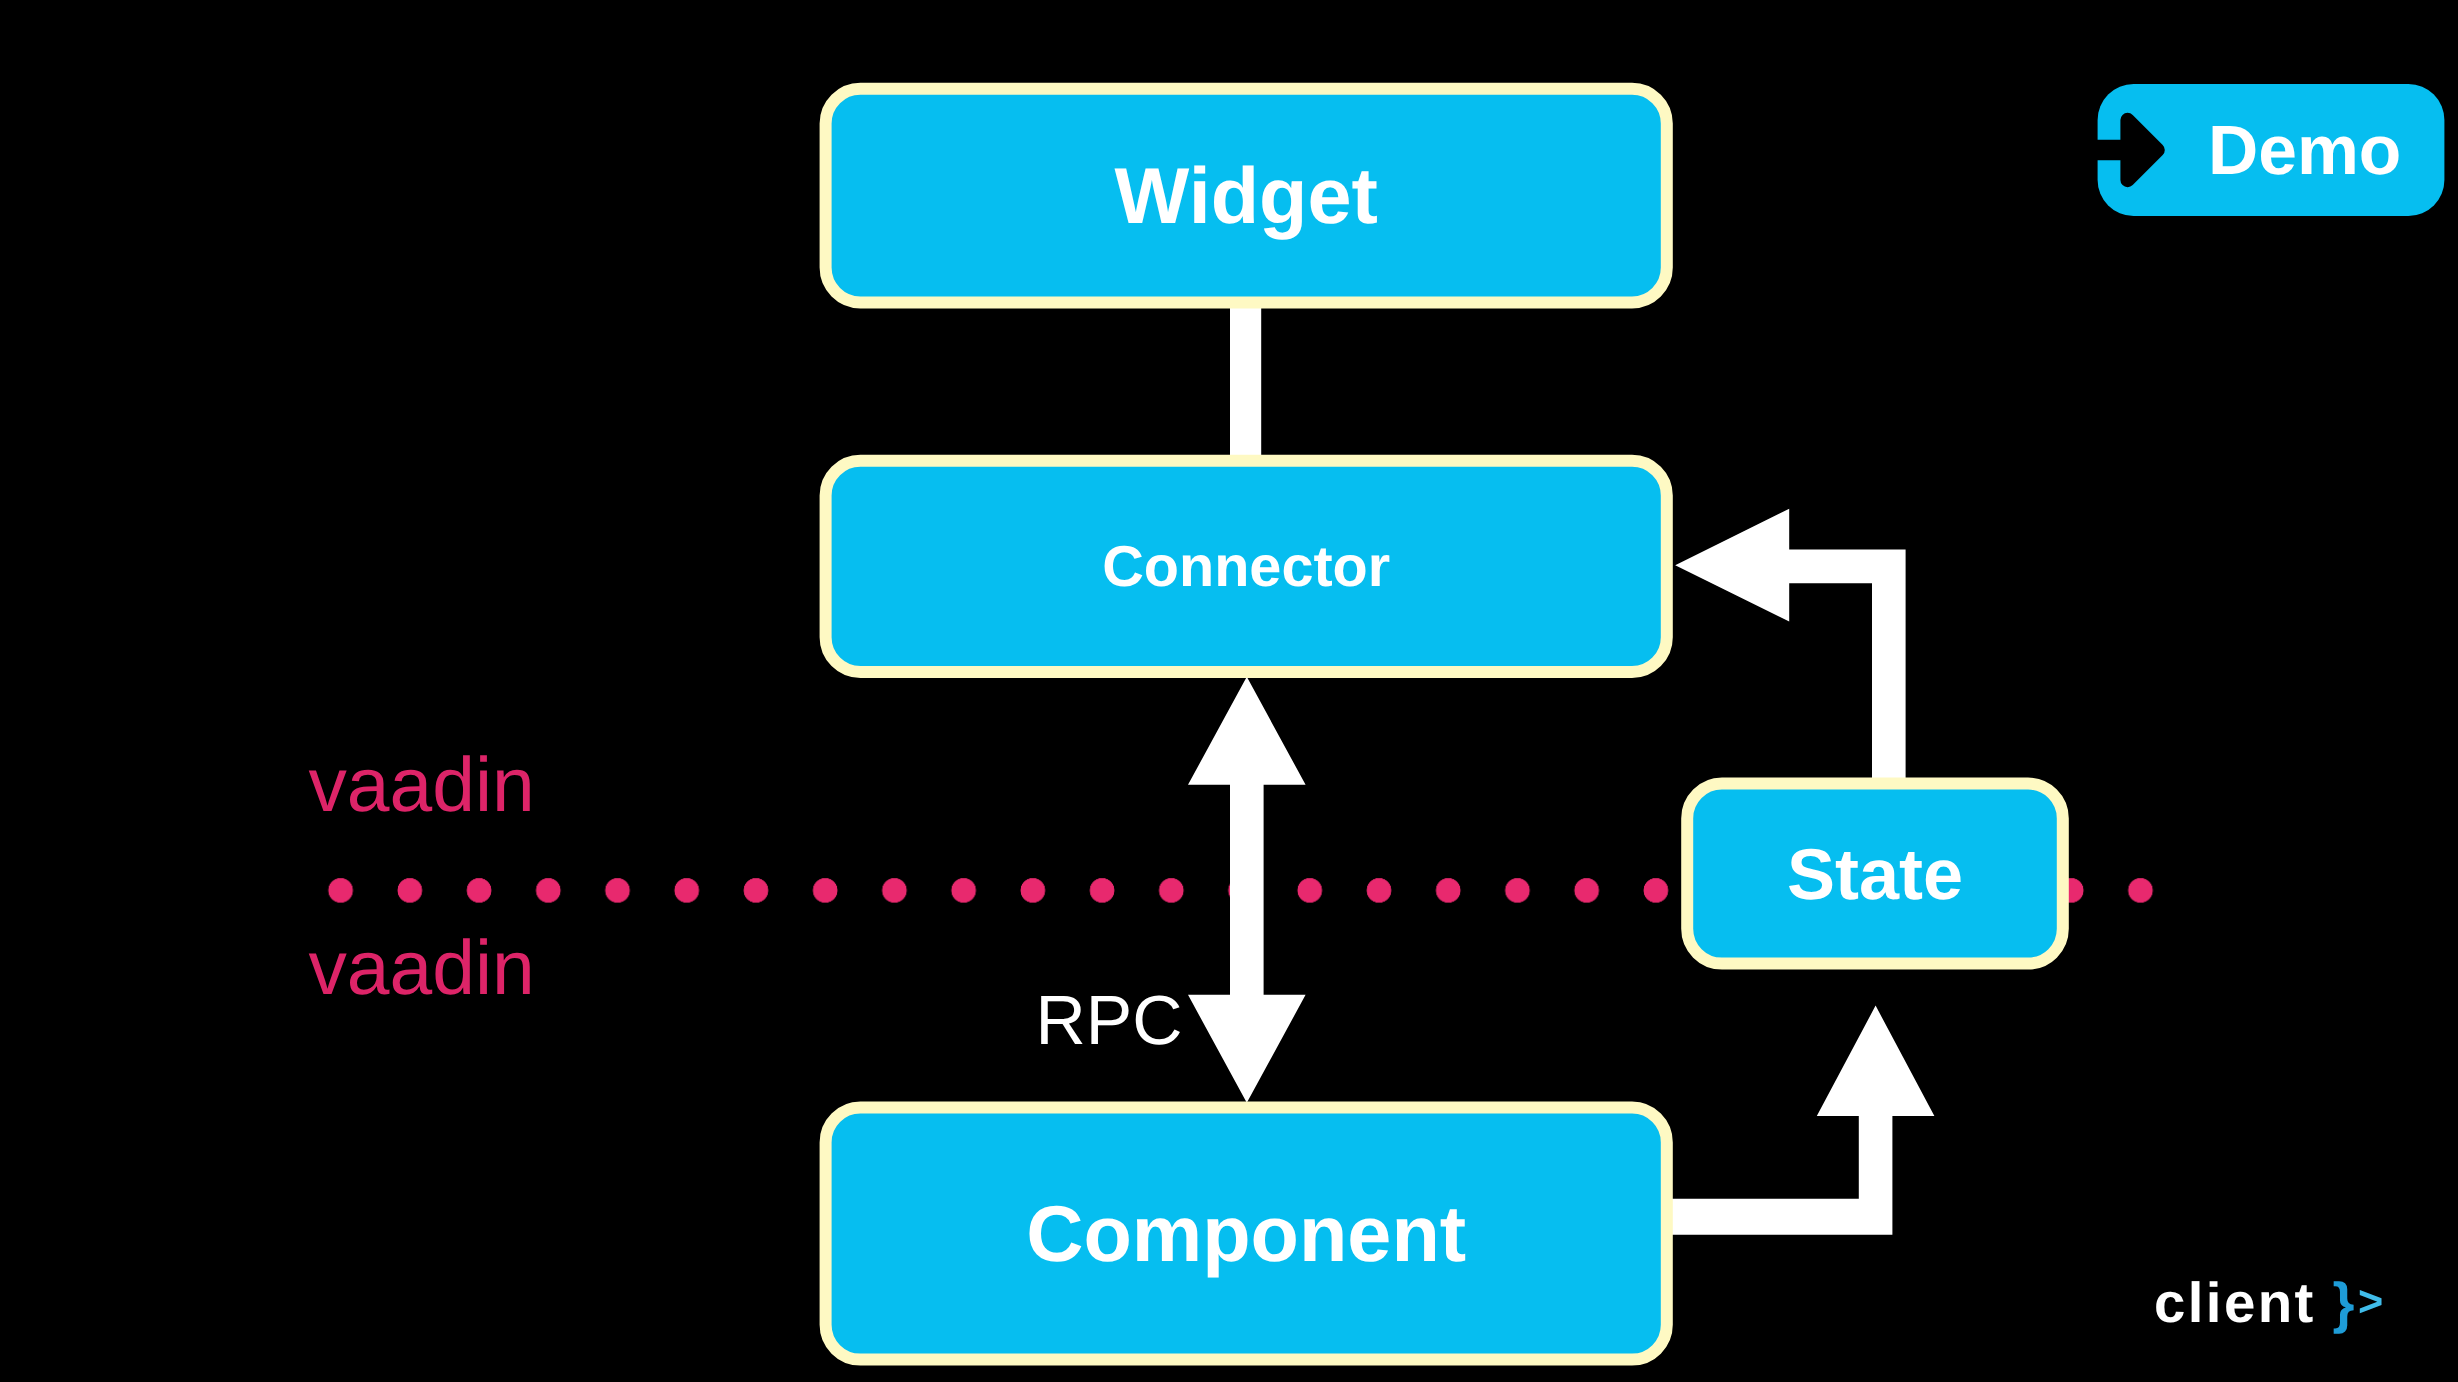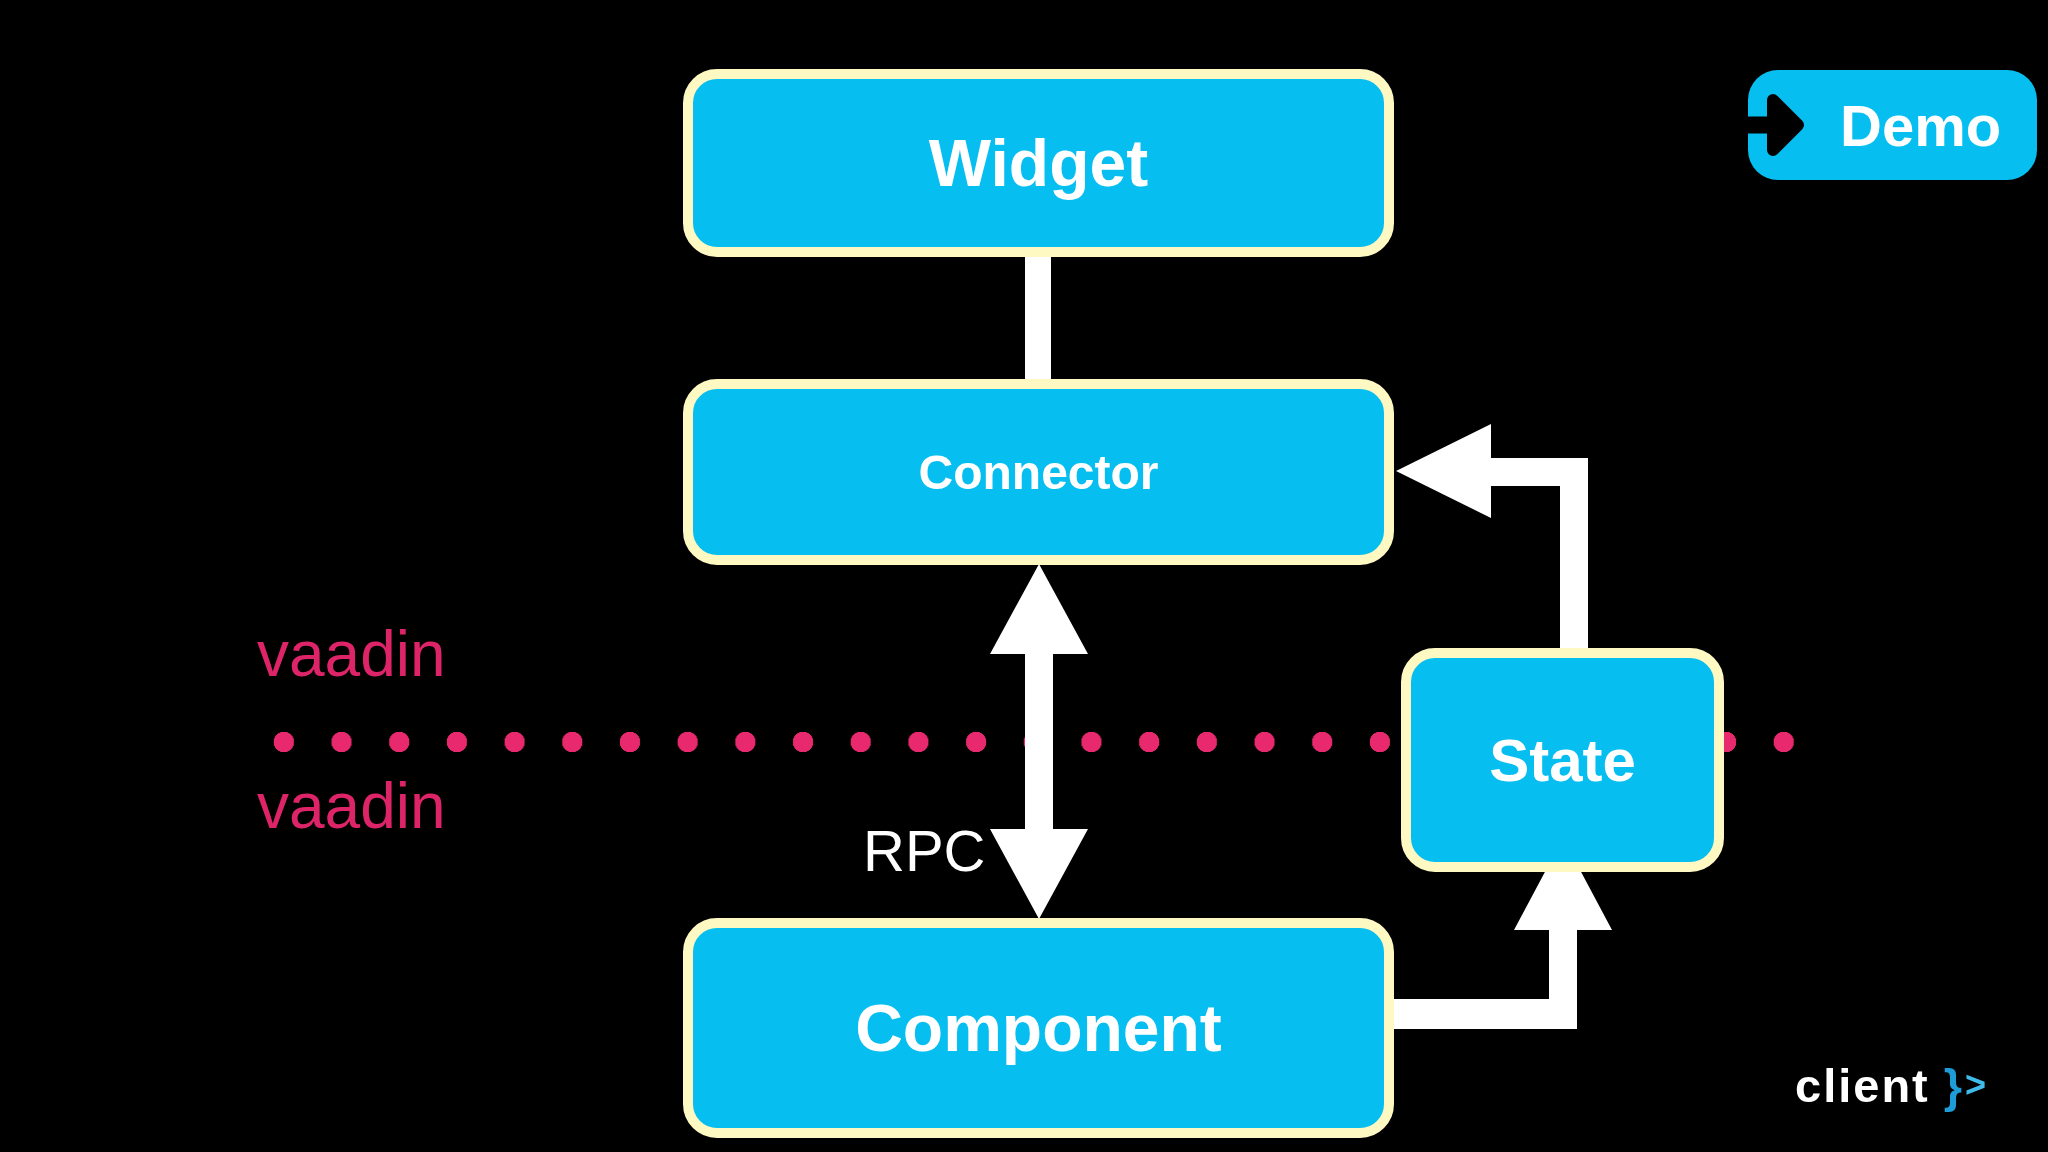--- a/index.html
+++ b/index.html
@@ -41,21 +41,21 @@
     border-radius: 34px;
     display: flex;
     align-items: center;
     justify-content: center;
     color: #ffffff;
     font-weight: bold;
   }
   #node-widget    { left: 683px;  top: 69px;  width: 711px; height: 188px; font-size: 66px; }
   #node-connector { left: 683px;  top: 379px; width: 711px; height: 186px; font-size: 48px; }
   #node-component { left: 683px;  top: 918px; width: 711px; height: 220px; font-size: 66px; }
-  #node-state     { left: 1401px; top: 648px; width: 323px; height: 224px; font-size: 60px; align-items: center; }
+  #node-state     { left: 1401px; top: 648px; width: 323px; height: 160px; font-size: 60px; align-items: center; }
   .side-label {
     position: absolute;
     z-index: 3;
     color: var(--label-pink);
     font-size: 64px;
     line-height: 1;
   }
   #label-client { left: 257px; top: 622px; }
   #label-server { left: 257px; top: 774px; }
   #label-rpc {

